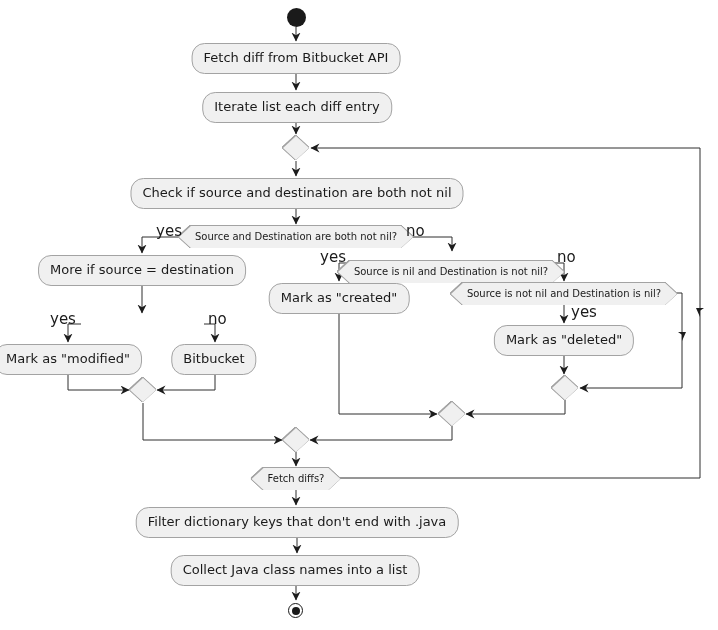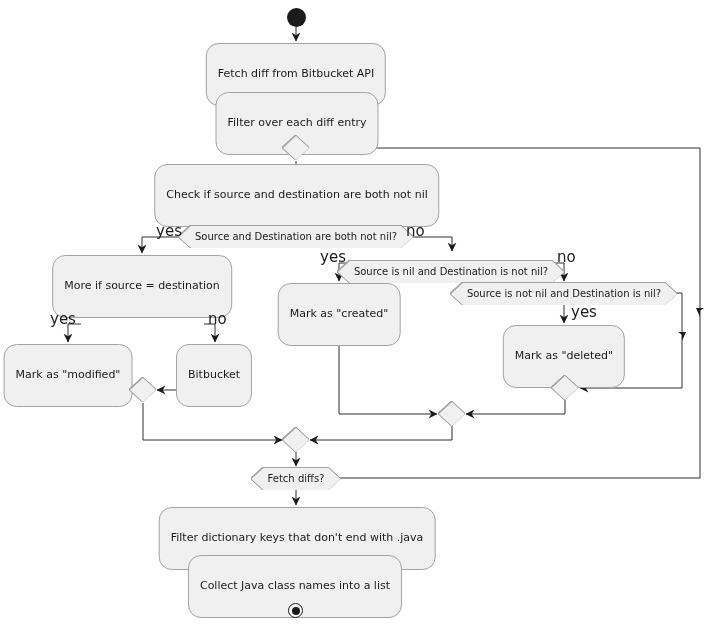--- a/index.html
+++ b/index.html
@@ -12,22 +12,22 @@
     overflow:hidden;
   }
   #edges{position:absolute;left:0;top:0;}
   .edge{fill:none;stroke:#2e2e2e;stroke-width:1;}
   .activity{
     position:absolute;
     transform:translateX(-50%);
     background:#f0f0f0;
     border:1px solid #a3a3a3;
     border-radius:13px;
-    padding:24px 11px;
-    font-size:11px;
+    padding:7px 11px;
+    font-size:13px;
     line-height:1.15;
     white-space:nowrap;
     text-align:right;
     color:#1a1a1a;
   }
   .hexwrap{
     position:absolute;
     transform:translateX(-50%);
     filter:drop-shadow(0.6px 0 0 #a3a3a3) drop-shadow(-0.6px 0 0 #a3a3a3)
            drop-shadow(0 0.6px 0 #a3a3a3) drop-shadow(0 -0.6px 0 #a3a3a3);
@@ -112,27 +112,27 @@
     <path class="edge" d="M330,478 L700,478 L700,148 L311,148" marker-end="url(#ah)"></path>
     <path class="edge" d="M297,535 L297,553" marker-end="url(#ah)"></path>
     <path class="edge" d="M296,581 L296,600" marker-end="url(#ah)"></path>
     <path d="M678,332 L686,332 L682,341 L682,334.8 Z" fill="#1c1c1c"></path>
     <path d="M696,317 L704,317 L700,308 L700,314.2 Z" fill="#1c1c1c" transform="rotate(180 700 312.5)"></path>
   </svg>
 
   <div class="start-node" style="left:287px;top:8px"></div>
 
   <div class="activity" style="left:296px;top:43px">Fetch diff from Bitbucket API</div>
-  <div class="activity" style="left:297px;top:92px">Filter over each diff entry</div>
+  <div class="activity" style="left:297px;top:92px">Iterate list each diff entry</div>
 
   <div class="dwrap" style="left:283px;top:136px">
       <div class="diamond"></div>
     </div>
 
-  <div class="activity" style="left:297px;top:164px">Check if source and destination are both not nil</div>
+  <div class="activity" style="left:297px;top:178px">Check if source and destination are both not nil</div>
 
   <div class="hexwrap" style="left:296px;top:226px">
       <div class="hex">Source and Destination are both not nil?</div>
     </div>
   <div class="elabel" style="left:156px;top:224px;width:26px;text-align:right">yes</div>
   <div class="elabel" style="left:406px;top:224px">no</div>
 
   <div class="activity" style="left:142px;top:255px">More if source = destination</div>
 
   <div class="elabel" style="left:50px;top:312px;width:24px;text-align:right">yes</div>

